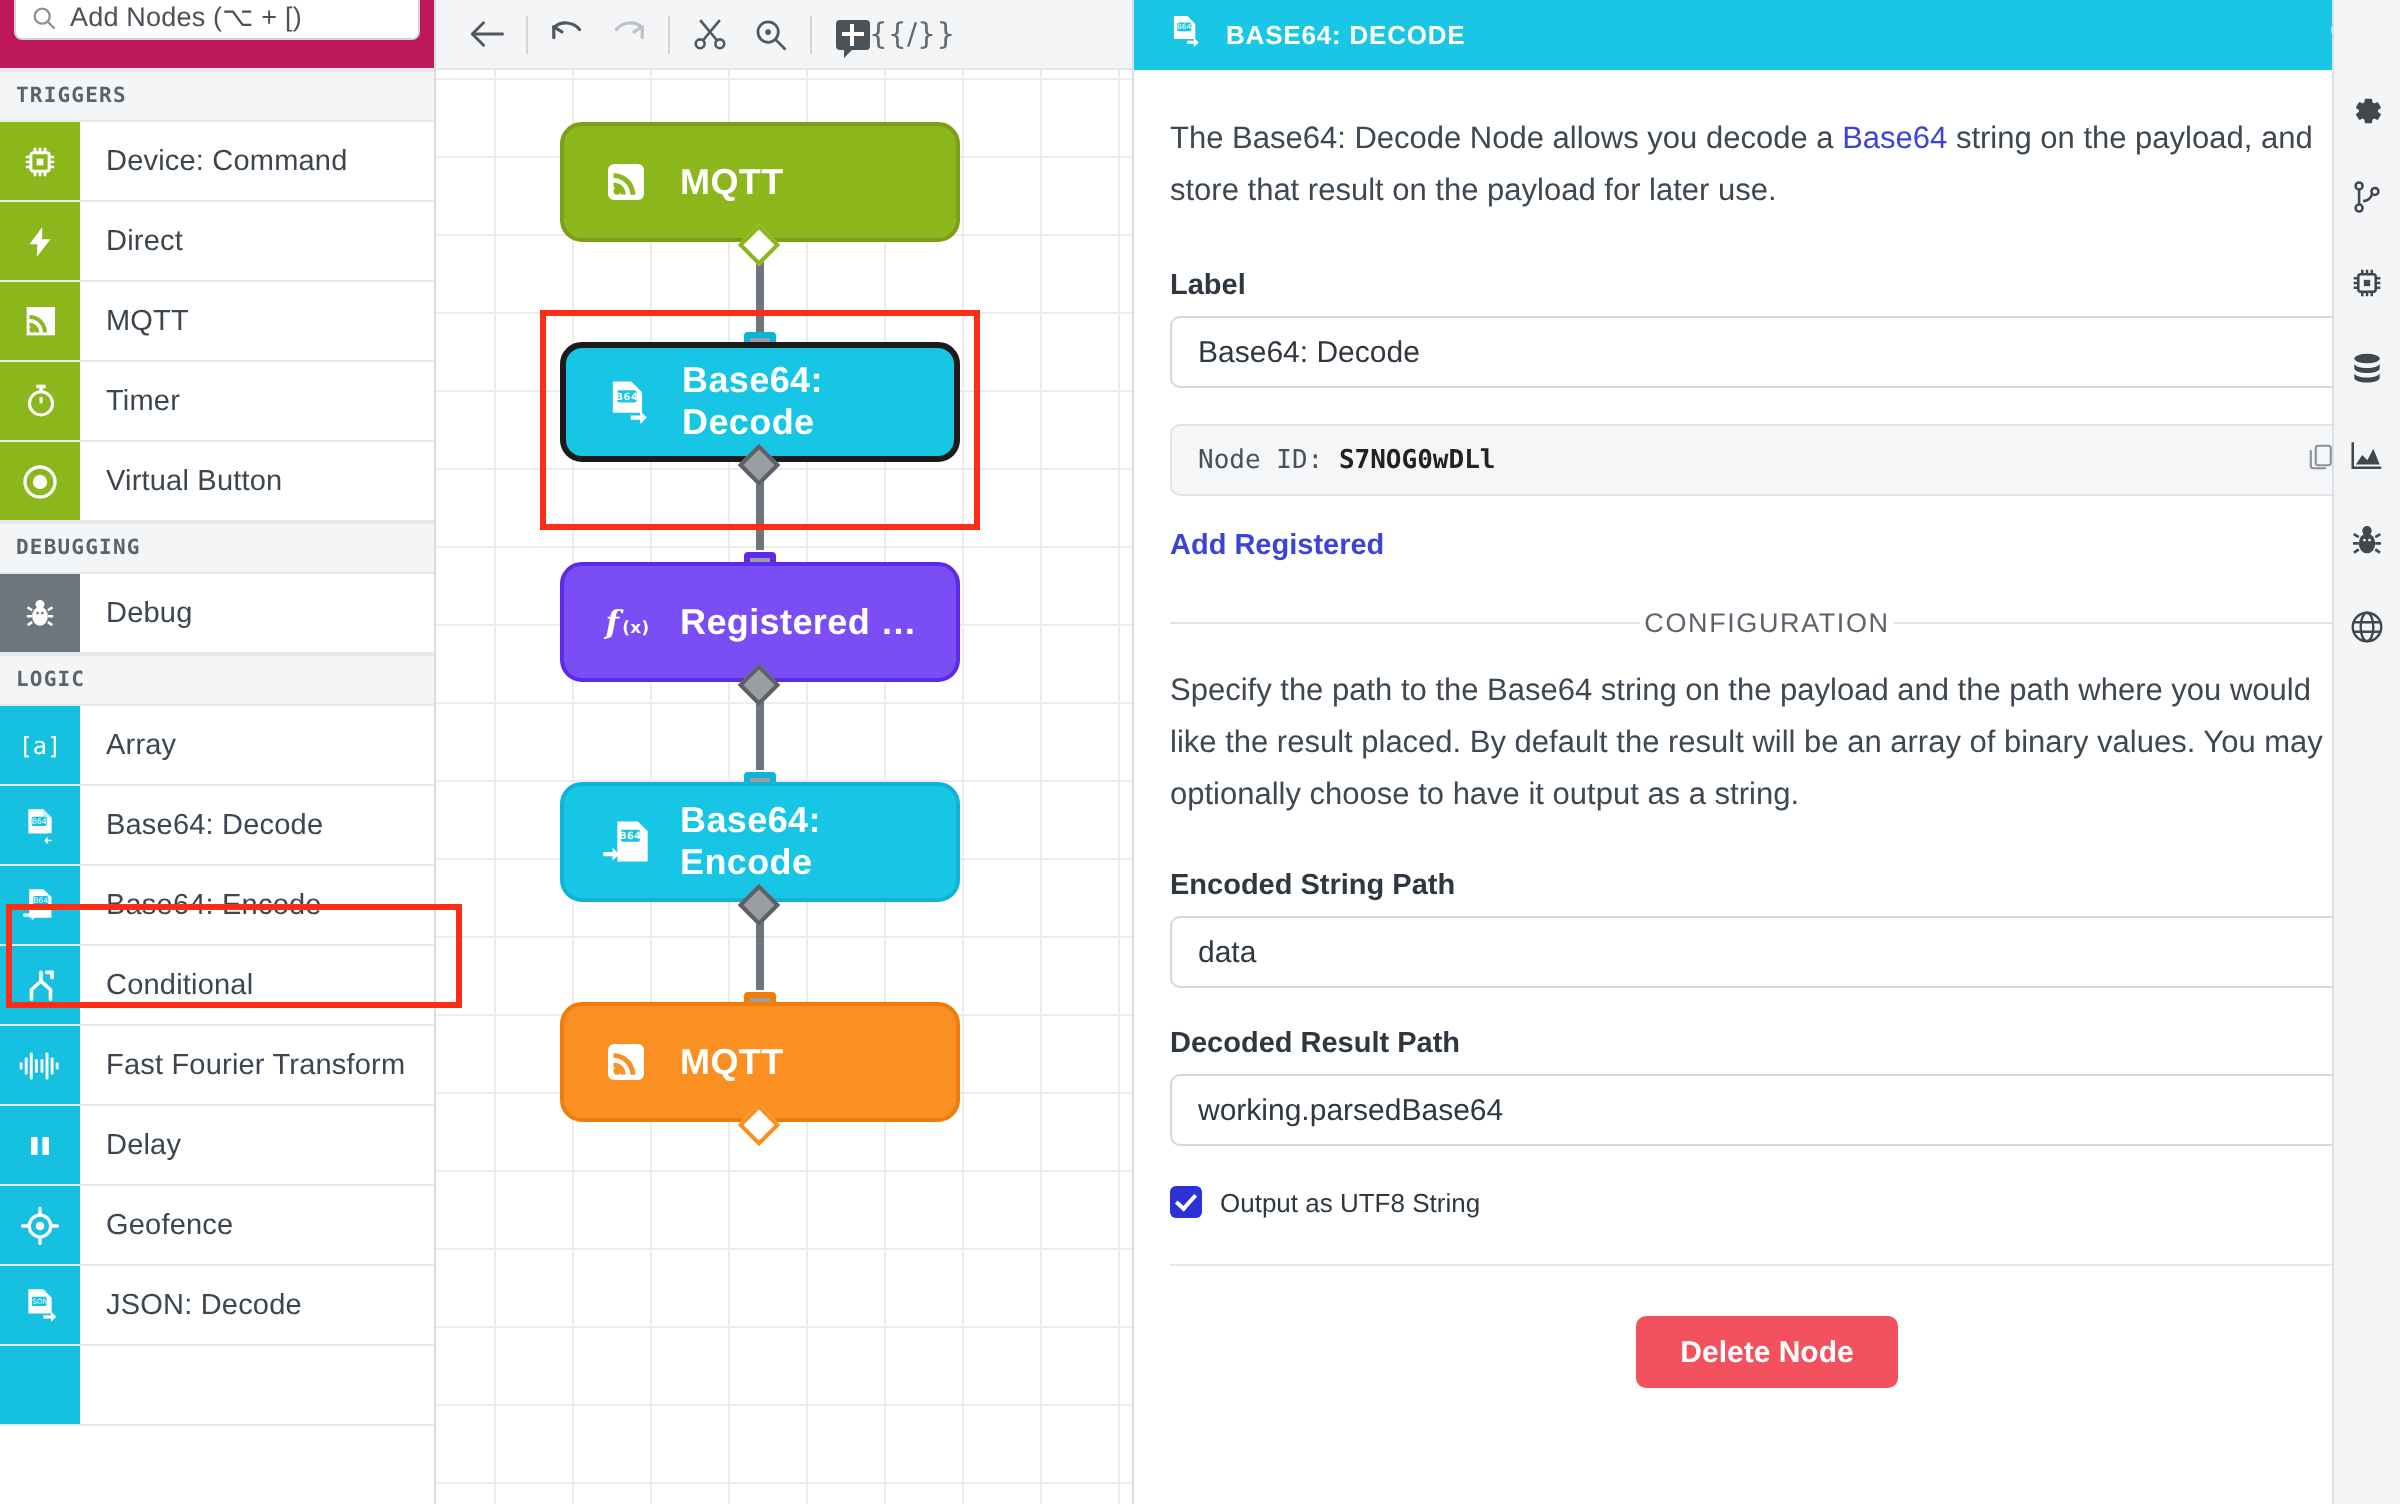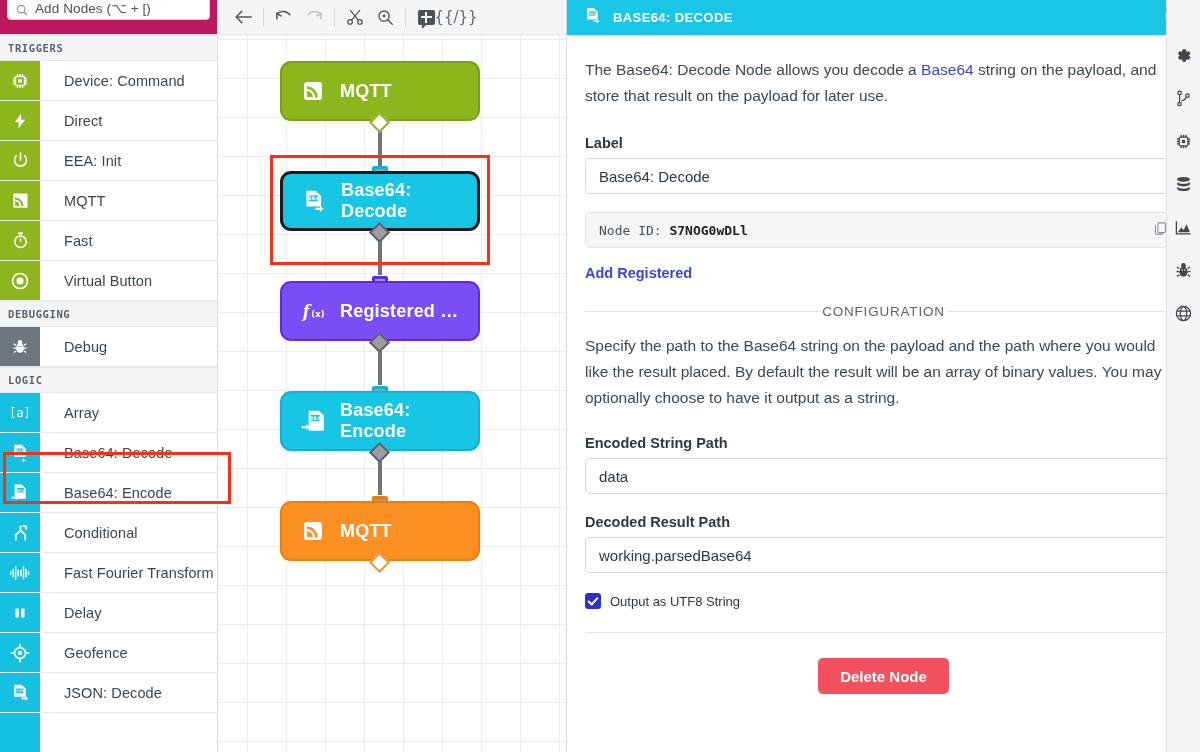--- a/index.html
+++ b/index.html
@@ -41,21 +41,21 @@
     height: 40px; display: flex; align-items: stretch;
     border-bottom: 1px solid #e6e9ec; background: #fff;
     position: relative;
   }
   .node-ico {
     width: 40px; flex: 0 0 40px; display: flex; align-items: center;
     justify-content: center; color: #fff;
   }
   .node-ico svg { display: block; }
   .node-lbl {
-    flex: 1; display: flex; align-items: center; padding-left: 24px;
+    flex: 1; display: flex; align-items: center; padding-left: 13px;
     font-size: 14.5px; color: #3b4650; letter-spacing: .1px;
   }
   .ico-green { background: #8bb61c; }
   .ico-gray  { background: #6d757d; }
   .ico-cyan  { background: #16c0e0; }
 
   .hl-box {
     position: absolute; border: 3px solid #ff2d16; pointer-events: none;
     z-index: 40;
   }
@@ -240,29 +240,20 @@
 
       <div class="node-row">
         <div class="node-ico ico-green">
           <svg width="18" height="20" viewBox="0 0 24 24" fill="#fff">
               <path d="M13.5 2L5 13.5h5.2L9.8 22 19 10.2h-5.6z"></path>
             </svg>
         </div>
         <div class="node-lbl">Direct</div>
       </div>
 
-      <div class="node-row">
-        <div class="node-ico ico-green">
-          <svg width="19" height="19" viewBox="0 0 24 24" fill="none" stroke="#fff" stroke-width="2.1" stroke-linecap="round">
-              <path d="M6.5 6.2a7.6 7.6 0 1 0 11 0"></path>
-              <line x1="12" y1="2.5" x2="12" y2="11.5"></line>
-            </svg>
-        </div>
-        <div class="node-lbl">EEA: Init</div>
-      </div>
 
       <div class="node-row">
         <div class="node-ico ico-green">
           <svg width="20" height="20" viewBox="0 0 24 24">
               <path d="M3 3h18v18H3z" fill="none"></path>
               <path d="M4 3h17v17H4z" fill="#fff" rx="2"></path>
               <path d="M6 18a0 0 0 0 1 0 0" fill="none"></path>
               <g fill="#8bb61c">
                 <circle cx="7.4" cy="16.6" r="1.7"></circle>
                 <path d="M5.7 12.4v2.4c1.9 0 3.5 1.6 3.5 3.5h2.4c0-3.2-2.7-5.9-5.9-5.9z"></path>
@@ -275,21 +266,21 @@
 
       <div class="node-row">
         <div class="node-ico ico-green">
           <svg width="19" height="19" viewBox="0 0 24 24" fill="none" stroke="#fff" stroke-width="1.9">
               <circle cx="12" cy="13.5" r="7.3"></circle>
               <line x1="12" y1="9.5" x2="12" y2="13.5"></line>
               <line x1="9" y1="2.8" x2="15" y2="2.8" stroke-width="2.2"></line>
               <line x1="12" y1="2.8" x2="12" y2="6.2" stroke-width="2.2"></line>
             </svg>
         </div>
-        <div class="node-lbl">Fast</div>
+        <div class="node-lbl">Timer</div>
       </div>
 
       <div class="node-row">
         <div class="node-ico ico-green">
           <svg width="20" height="20" viewBox="0 0 24 24" fill="none" stroke="#fff" stroke-width="2">
               <circle cx="12" cy="12" r="9"></circle>
               <circle cx="12" cy="12" r="4.3" fill="#fff" stroke="none"></circle>
             </svg>
         </div>
         <div class="node-lbl">Virtual Button</div>

